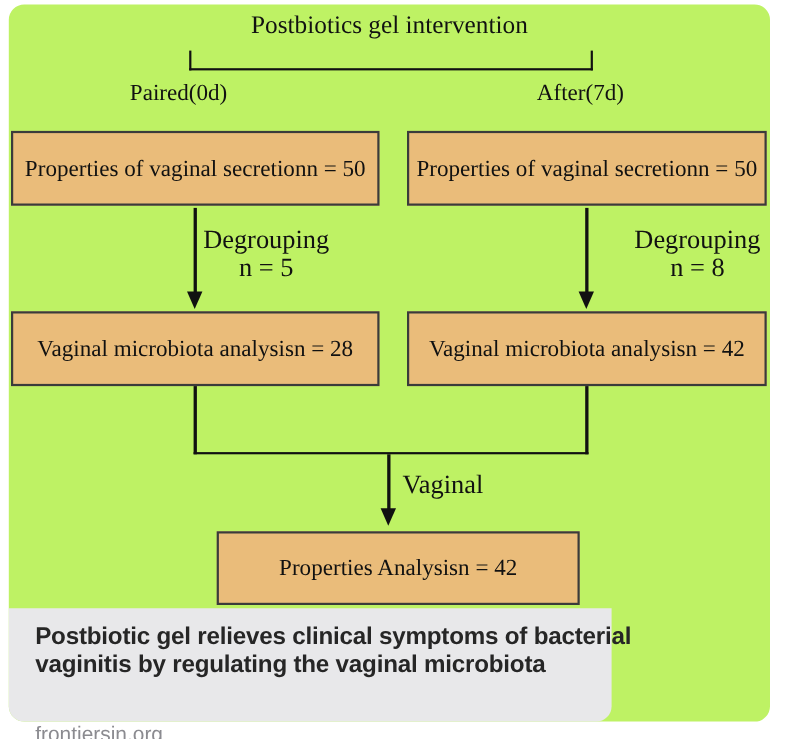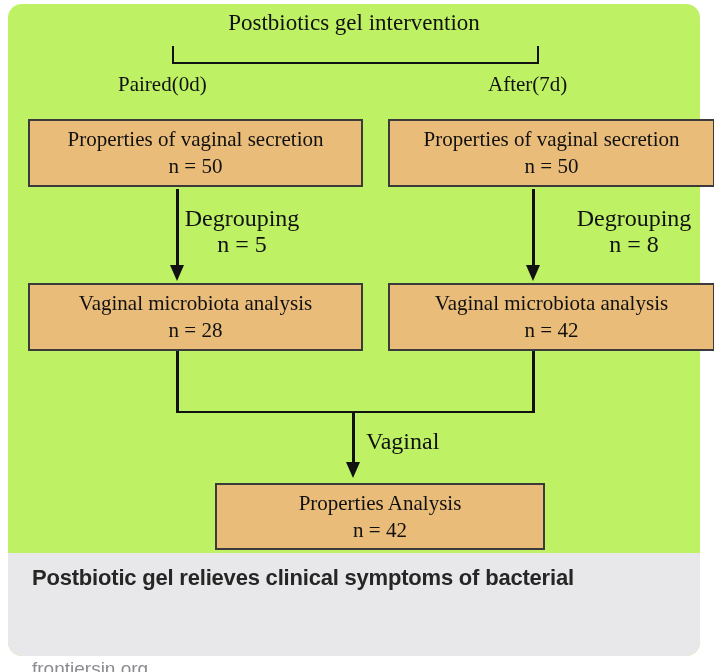--- a/index.html
+++ b/index.html
@@ -19,43 +19,43 @@
     position:absolute;left:164px;top:42px;width:363px;height:16px;
     border-left:2.5px solid #111;border-right:2.5px solid #111;border-bottom:2.5px solid #111;
   }
   .branch-label{
     position:absolute;top:68px;font-size:21px;color:#111;white-space:nowrap;
   }
   .branch-label.before{left:110px;}
   .branch-label.after{left:480px;font-family:Liberation Serif, serif;}
   .fbox{
     position:absolute;background:#eabc7a;border:2px solid #3b3b3b;
-    display:flex;flex-direction:column;align-items:center;justify-content:center;
-    font-size:21px;line-height:27px;color:#111;text-align:center;margin-left:18px;
+    display:flex;align-items:center;justify-content:center;
+    font-size:21px;line-height:27px;color:#111;text-align:center;
   }
   .b-sec-before{left:2px;top:115px;width:331px;height:64px;}
   .b-sec-after{left:362px;top:115px;width:323px;height:64px;}
   .b-mic-before{left:2px;top:279px;width:331px;height:64px;}
   .b-mic-after{left:362px;top:279px;width:323px;height:64px;}
   .b-down{left:189px;top:479px;width:326px;height:63px;}
   .vline{position:absolute;width:2.5px;background:#111;}
   .hline{position:absolute;height:2.5px;background:#111;}
   .arrowhead{
     position:absolute;width:0;height:0;
     border-left:7px solid transparent;border-right:7px solid transparent;
     border-top:16px solid #111;
   }
   .edge-label{
     position:absolute;font-size:24px;line-height:26px;color:#111;text-align:center;
   }
   .lbl-degroup-left{left:175px;top:201px;width:118px;}
   .lbl-degroup-right{left:564px;top:201px;width:124px;}
   .lbl-paired{left:358px;top:424px;}
   .footer-band{
-    position:absolute;left:0;top:549px;width:692px;height:103px;
+    position:absolute;left:0;top:549px;width:548px;height:103px;
     background:#e8e8ea;border-radius:0 0 14px 14px;
   }
   .footer-headline{
     position:absolute;left:24px;top:12px;width:640px;
     font-family:"Liberation Sans", sans-serif;font-weight:bold;
     font-size:22px;line-height:26px;color:#262626;letter-spacing:-0.2px;
   }
   .footer-source{
     position:absolute;left:24px;top:68px;
     font-family:"Liberation Sans", sans-serif;font-size:19px;color:#8b8b90;margin-top:37px;
@@ -115,17 +115,18 @@
   <div class="edge-label lbl-paired">Vaginal</div>
 
   <div class="fbox b-down">
     <div>Properties Analysis</div>
     <div>n = 42</div>
   </div>
 
   <div class="footer-band">
     <div class="footer-headline">
       <span>Postbiotic gel relieves clinical symptoms of bacterial</span><br>
+      <span>vaginitis by regulating the vaginal microbiota</span>
     </div>
     <div class="footer-source">frontiersin.org</div>
   </div>
 
 </div>
 
 </body></html>

